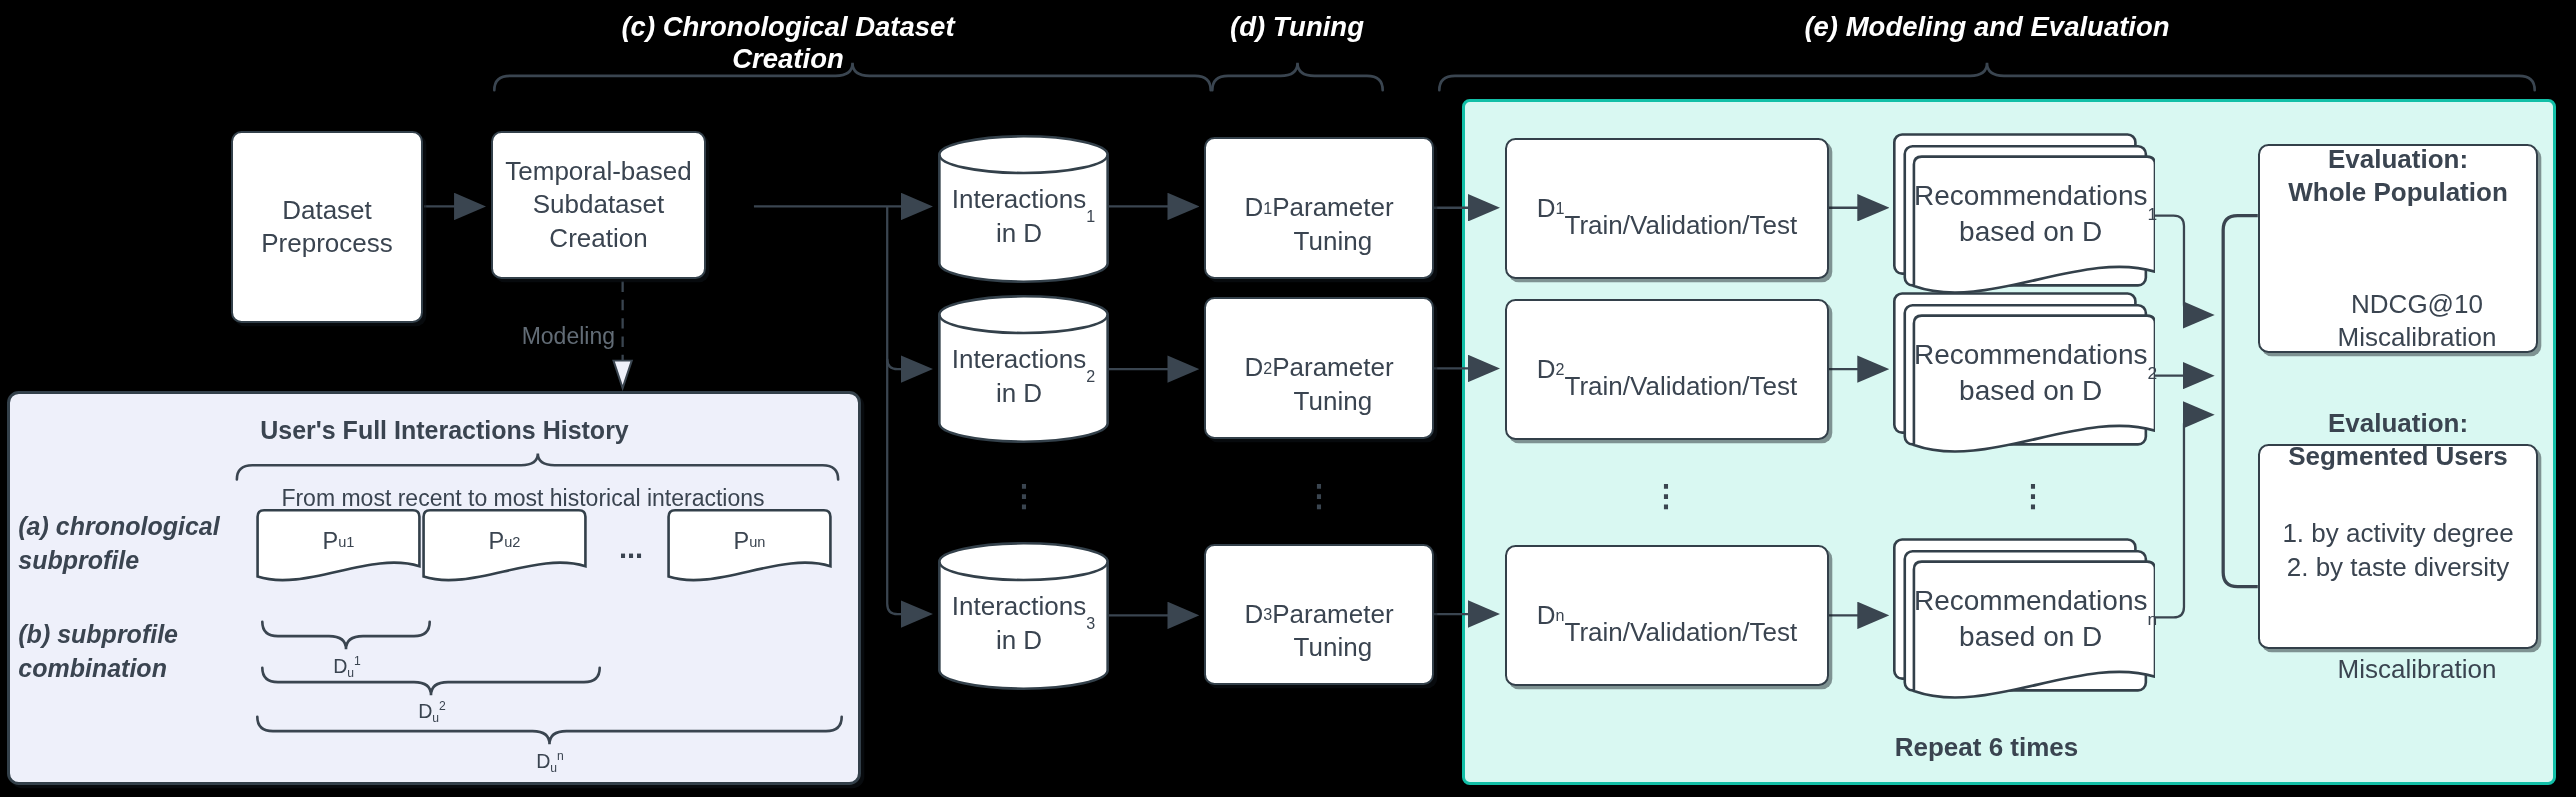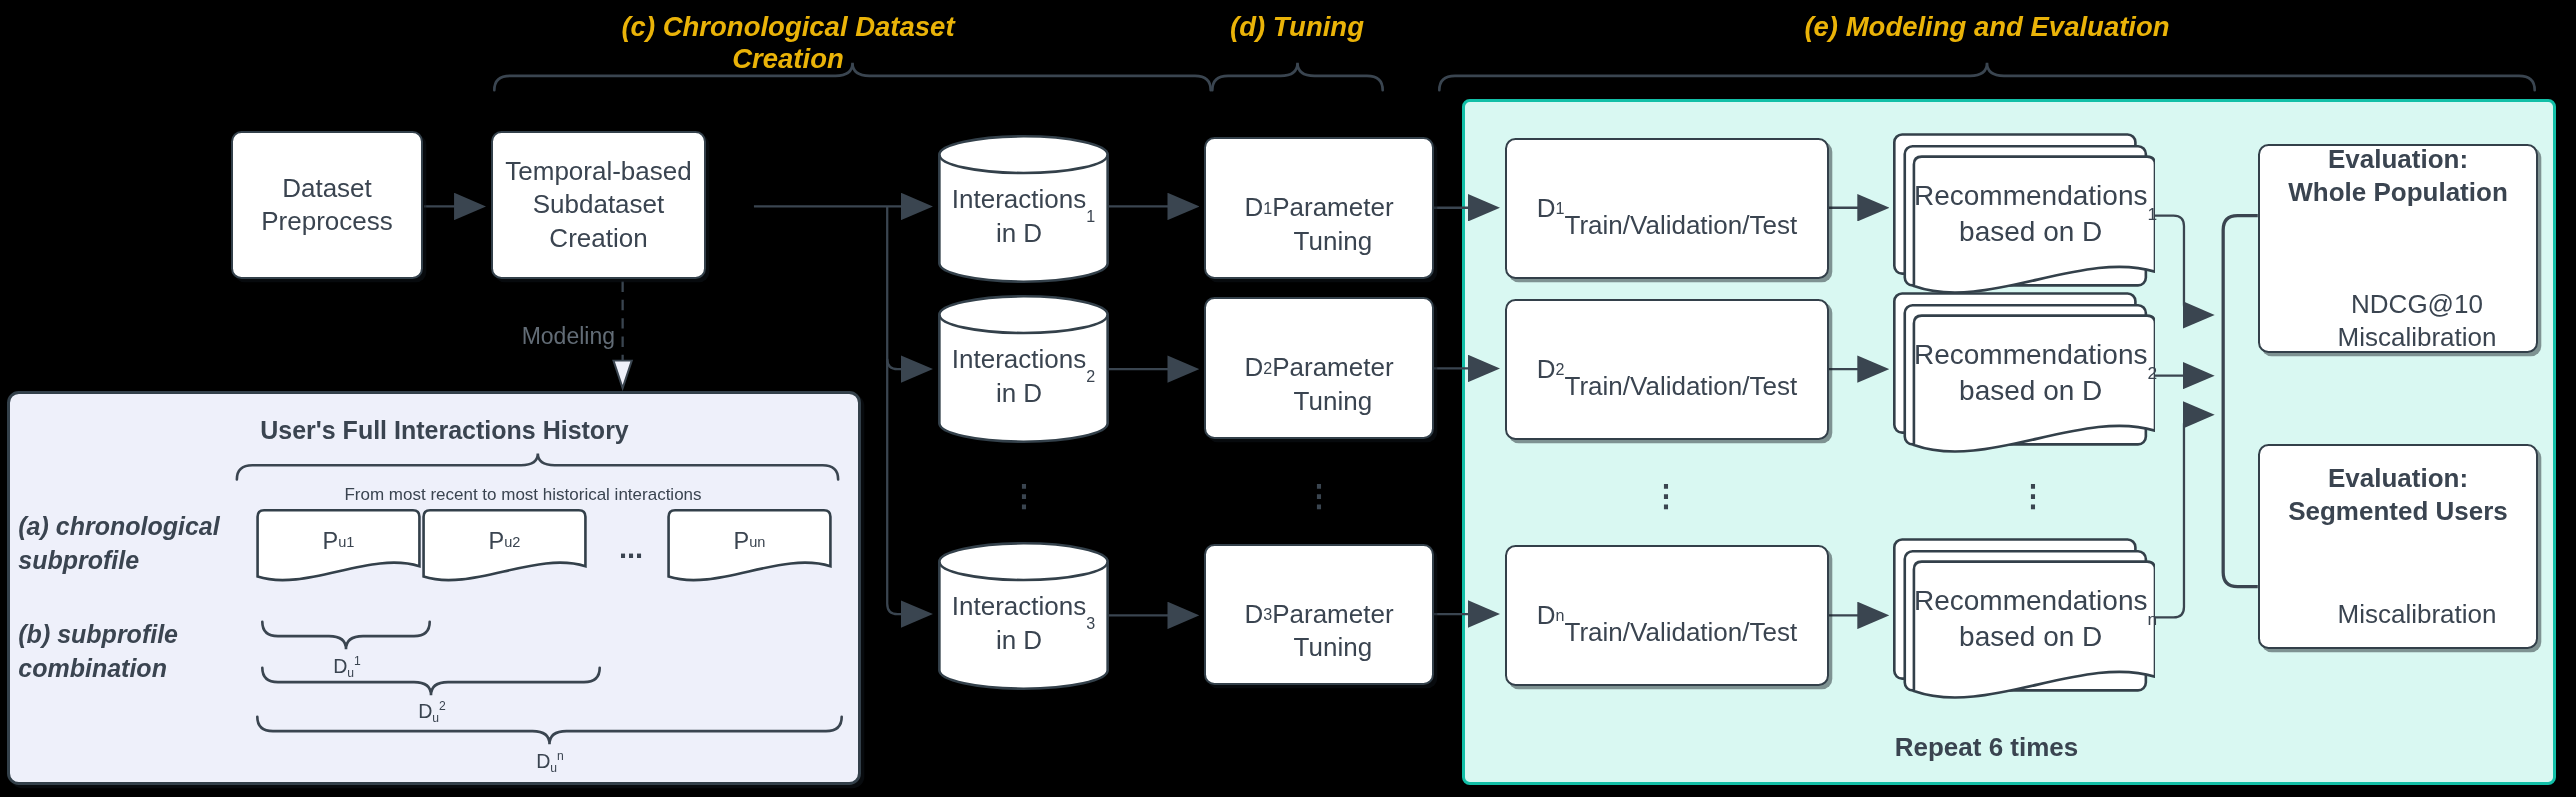--- a/index.html
+++ b/index.html
@@ -12,21 +12,21 @@
   body{background:var(--bg);font-family:"Liberation Sans",sans-serif;color:var(--text);position:relative;overflow:hidden;}
   .node{
     position:absolute;background:var(--node-fill);border:2.6px solid var(--node-border);
     border-radius:10.5px;display:flex;align-items:center;justify-content:center;text-align:center;
     font-size:26px;line-height:1.28;z-index:10;box-shadow:3.3px 3.3px 0 rgba(16,22,28,.45);
   }
   sup{font-size:62%;}
   sub{font-size:62%;}
   .section-label{
     position:absolute;top:10.5px;width:392px;text-align:center;
-    font-size:27.5px;font-weight:bold;font-style:italic;color:#eab308;z-index:10;
+    font-size:27.5px;font-weight:bold;font-style:italic;color:#ffffff;z-index:10;
   }
   .brace{position:absolute;z-index:6;}
   .brace path{fill:none;stroke:var(--stroke);stroke-width:4;stroke-linecap:round;}
   #panel{
     position:absolute;left:1462px;top:99px;width:1094px;height:686px;
     background:var(--panel-fill);border:3.3px solid var(--panel-border);border-radius:7.8px;z-index:1;
   }
   #example-box{
     position:absolute;left:6.5px;top:391px;width:854px;height:394px;
     background:var(--example-fill);border:3.3px solid var(--node-border);border-radius:11.8px;z-index:2;
@@ -43,21 +43,21 @@
   .pu-doc{position:absolute;width:165px;height:77px;z-index:10;}
   .pu-doc svg{position:absolute;left:0;top:0;}
   .pu-doc path{stroke:var(--node-border);stroke-width:4;fill:var(--node-fill);}
   .pu-text{position:absolute;left:0;top:5.2px;width:100%;height:55px;display:flex;align-items:center;justify-content:center;font-size:23.5px;}
   .dots{position:absolute;transform:translate(-50%,-50%);font-size:30px;font-weight:bold;color:var(--stroke);z-index:10;}
   #connector-layer{position:absolute;left:0;top:0;z-index:5;}
   #connector-layer path.arrow{fill:none;stroke:var(--stroke);stroke-width:3.5;}
   #connector-layer path.bar{fill:none;stroke:var(--stroke);stroke-width:5;}
   #connector-layer path.dashed{fill:none;stroke:var(--stroke);stroke-width:3.5;stroke-dasharray:16 12;}
   .ex-title{position:absolute;left:144px;top:416px;width:601px;text-align:center;font-size:25px;font-weight:bold;z-index:10;}
-  .ex-subtitle{position:absolute;left:196px;top:485px;width:654px;text-align:center;font-size:17px;z-index:10;}
+  .ex-subtitle{position:absolute;left:196px;top:485px;width:654px;text-align:center;font-size:23px;z-index:10;}
   .ex-side-label{position:absolute;left:18.3px;width:229px;font-size:25px;font-weight:bold;font-style:italic;line-height:1.35;z-index:10;}
   .du-label{position:absolute;width:92px;text-align:center;font-size:19.6px;z-index:10;}
   .ellipsis-h{position:absolute;left:608px;top:532px;width:46px;text-align:center;font-size:29px;font-weight:bold;z-index:10;}
   #example-label{position:absolute;left:484px;top:323px;width:131px;text-align:right;font-size:23px;color:var(--muted);z-index:10;}
   #repeat-label{position:absolute;left:1856px;top:732px;width:261px;text-align:center;font-size:26px;font-weight:bold;z-index:10;}
   .eval-box{flex-direction:column;padding:15.7px;gap:44px;}
   .eval-title{font-weight:bold;}
   .eval-gap{margin-top:34px;margin-left:38px;}
 </style>
 </head>
@@ -100,21 +100,21 @@
   <path class="arrow" d="M2797,565 H2884" marker-end="url(#ah)"></path>
   <path class="arrow" d="M2797,942 H2884" marker-end="url(#ah)"></path>
   <path class="arrow" d="M3297,330 H3326 Q3342,330 3342,346 V466 Q3342,482 3358,482 H3382" marker-end="url(#ah)"></path>
   <path class="arrow" d="M3297,575 H3382" marker-end="url(#ah)"></path>
   <path class="arrow" d="M3297,945 H3326 Q3342,945 3342,929 V651 Q3342,635 3358,635 H3382" marker-end="url(#ah)"></path>
   <path class="bar" d="M3455,330 H3424 Q3402,330 3402,352 V876 Q3402,898 3424,898 H3455"></path>
   <path class="dashed" d="M952,431 V552"></path>
   <polygon points="938,552 966,552 952,594" fill="#eef0fa" stroke="#3a4550" stroke-width="3"></polygon>
 </svg>
 
-<div class="node" style="left:231px;top:131px;width:192px;height:148px;">Dataset<br>Preprocess</div>
+<div class="node" style="left:231px;top:131px;width:192px;height:192px;">Dataset<br>Preprocess</div>
 <div class="node" style="left:491px;top:131px;width:215px;height:148px;">Temporal-based<br>Subdataset<br>Creation</div>
 <div id="example-label">Modeling</div>
 
 <div class="cylinder" style="left:938px;top:135px;">
   <svg width="171" height="148" viewBox="0 0 261 226">
       <path d="M2,30 V196 A128.5 28 0 0 0 259 196 V30 A128.5 28 0 0 0 2 30 Z" fill="#ffffff"></path>
       <path d="M2,30 A128.5 28 0 0 0 259 30" fill="none"></path>
     </svg>
   <div class="cyl-text">Interactions<br>in D<sup>1</sup></div>
 </div>
@@ -170,20 +170,21 @@
 <div class="dots" style="left:1319px;top:495px;">⋮</div>
 <div class="dots" style="left:1666px;top:495px;">⋮</div>
 <div class="dots" style="left:2033px;top:495px;">⋮</div>
 
 <div class="node eval-box" style="left:2258px;top:144px;width:280px;height:209px;">
   <div class="eval-title">Evaluation:<br>Whole Population</div>
   <div class="eval-gap">NDCG@10<br>Miscalibration</div>
 </div>
 <div class="node eval-box" style="left:2258px;top:444px;width:280px;height:205px;">
   <div class="eval-title">Evaluation:<br>Segmented Users</div>
+  <div>1. by activity degree<br>2. by taste diversity</div>
   <div class="eval-gap" style="margin-top:25px;">Miscalibration</div>
 </div>
 <div id="repeat-label">Repeat 6 times</div>
 
 <div class="ex-title">User's Full Interactions History</div>
 <svg class="brace" style="left:232px;top:451px;" width="611" height="31" viewBox="0 0 935 48">
     <path d="M2,44 Q2,22 26,22 H442 Q468,22 468,4 Q468,22 494,22 H909 Q933,22 933,44"></path>
   </svg>
 <div class="ex-subtitle">From most recent to most historical interactions</div>
 

